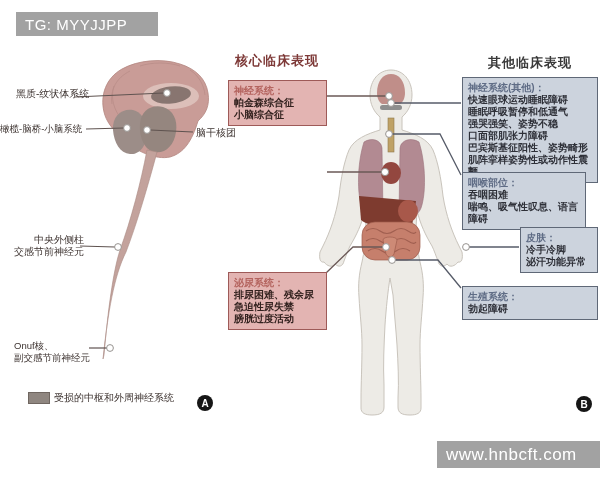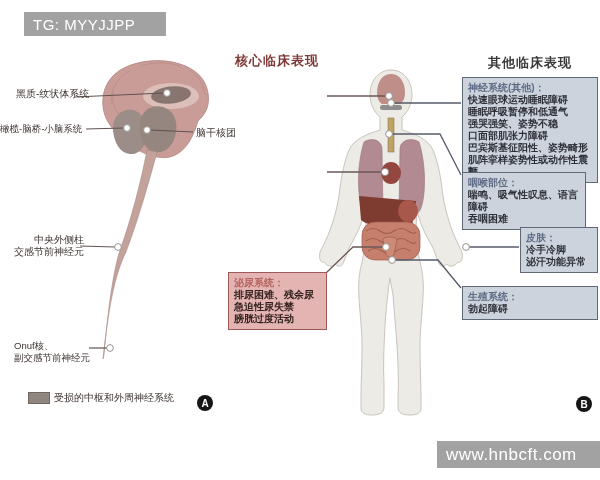--- a/index.html
+++ b/index.html
@@ -116,37 +116,42 @@
       <circle cx="389" cy="96" r="3.4"></circle>
       <circle cx="391" cy="103" r="3.4"></circle>
       <circle cx="389" cy="134" r="3.4"></circle>
       <circle cx="385" cy="172" r="3.6"></circle>
       <circle cx="386" cy="247" r="3.4"></circle>
       <circle cx="392" cy="260" r="3.4"></circle>
       <circle cx="466" cy="247" r="3.4"></circle>
     </g>
   </svg>
 
-  <div class="abs wm" style="left:24px;top:12px;width:142px;height:24px;font-size:15px;">TG: MYYJJPP</div>
+  <div class="abs wm" style="left:16px;top:12px;width:142px;height:24px;font-size:15px;">TG: MYYJJPP</div>
   <div class="abs wm" style="left:437px;top:441px;width:163px;height:27px;font-size:17px;">www.hnbcft.com</div>
 
   <div class="abs a-label" style="left:16px;top:88px;">黑质-纹状体系统</div>
   <div class="abs a-label" style="left:0px;top:123px;font-size:9.5px;">橄榄-脑桥-小脑系统</div>
   <div class="abs a-label" style="left:196px;top:127px;">脑干核团</div>
   <div class="abs a-label" style="left:14px;top:234px;width:70px;text-align:right;font-size:10px;">中央外侧柱
 交感节前神经元</div>
   <div class="abs a-label" style="left:14px;top:340px;width:80px;font-size:9.5px;">Onuf核、
 副交感节前神经元</div>
   <div class="abs legend-swatch" style="left:28px;top:392px;"></div>
   <div class="abs a-label" style="left:54px;top:392px;">受损的中枢和外周神经系统</div>
   <div class="abs marker" style="left:197px;top:395px;">A</div>
   <div class="abs marker" style="left:576px;top:396px;">B</div>
 
   <div class="abs col-header hdr-core" style="left:222px;top:52px;width:110px;">核心临床表现</div>
 
+  <div class="abs box box-pink" style="left:228px;top:80px;width:99px;">
+    <div class="box-title t-pink">神经系统：</div>
+    <div>帕金森综合征</div>
+    <div>小脑综合征</div>
+  </div>
 
 
   <div class="abs box box-pink" style="left:228px;top:272px;width:99px;">
     <div class="box-title t-pink">泌尿系统：</div>
     <div>排尿困难、残余尿</div>
     <div>急迫性尿失禁</div>
     <div>膀胱过度活动</div>
   </div>
 
   <div class="abs col-header hdr-other" style="left:462px;top:54px;width:136px;">其他临床表现</div>
@@ -156,22 +161,22 @@
     <div>快速眼球运动睡眠障碍</div>
     <div>睡眠呼吸暂停和低通气</div>
     <div>强哭强笑、姿势不稳</div>
     <div>口面部肌张力障碍</div>
     <div>巴宾斯基征阳性、姿势畸形</div>
     <div>肌阵挛样姿势性或动作性震颤</div>
   </div>
 
   <div class="abs box box-blue" style="left:462px;top:172px;width:124px;">
     <div class="box-title t-blue">咽喉部位：</div>
+    <div>吞咽困难</div>
     <div>喘鸣、吸气性叹息、语言障碍</div>
-    <div>吞咽困难</div>
   </div>
 
   <div class="abs box box-blue" style="left:520px;top:227px;width:78px;">
     <div class="box-title t-blue">皮肤：</div>
     <div>冷手冷脚</div>
     <div>泌汗功能异常</div>
   </div>
 
   <div class="abs box box-blue" style="left:462px;top:286px;width:136px;">
     <div class="box-title t-blue">生殖系统：</div>

